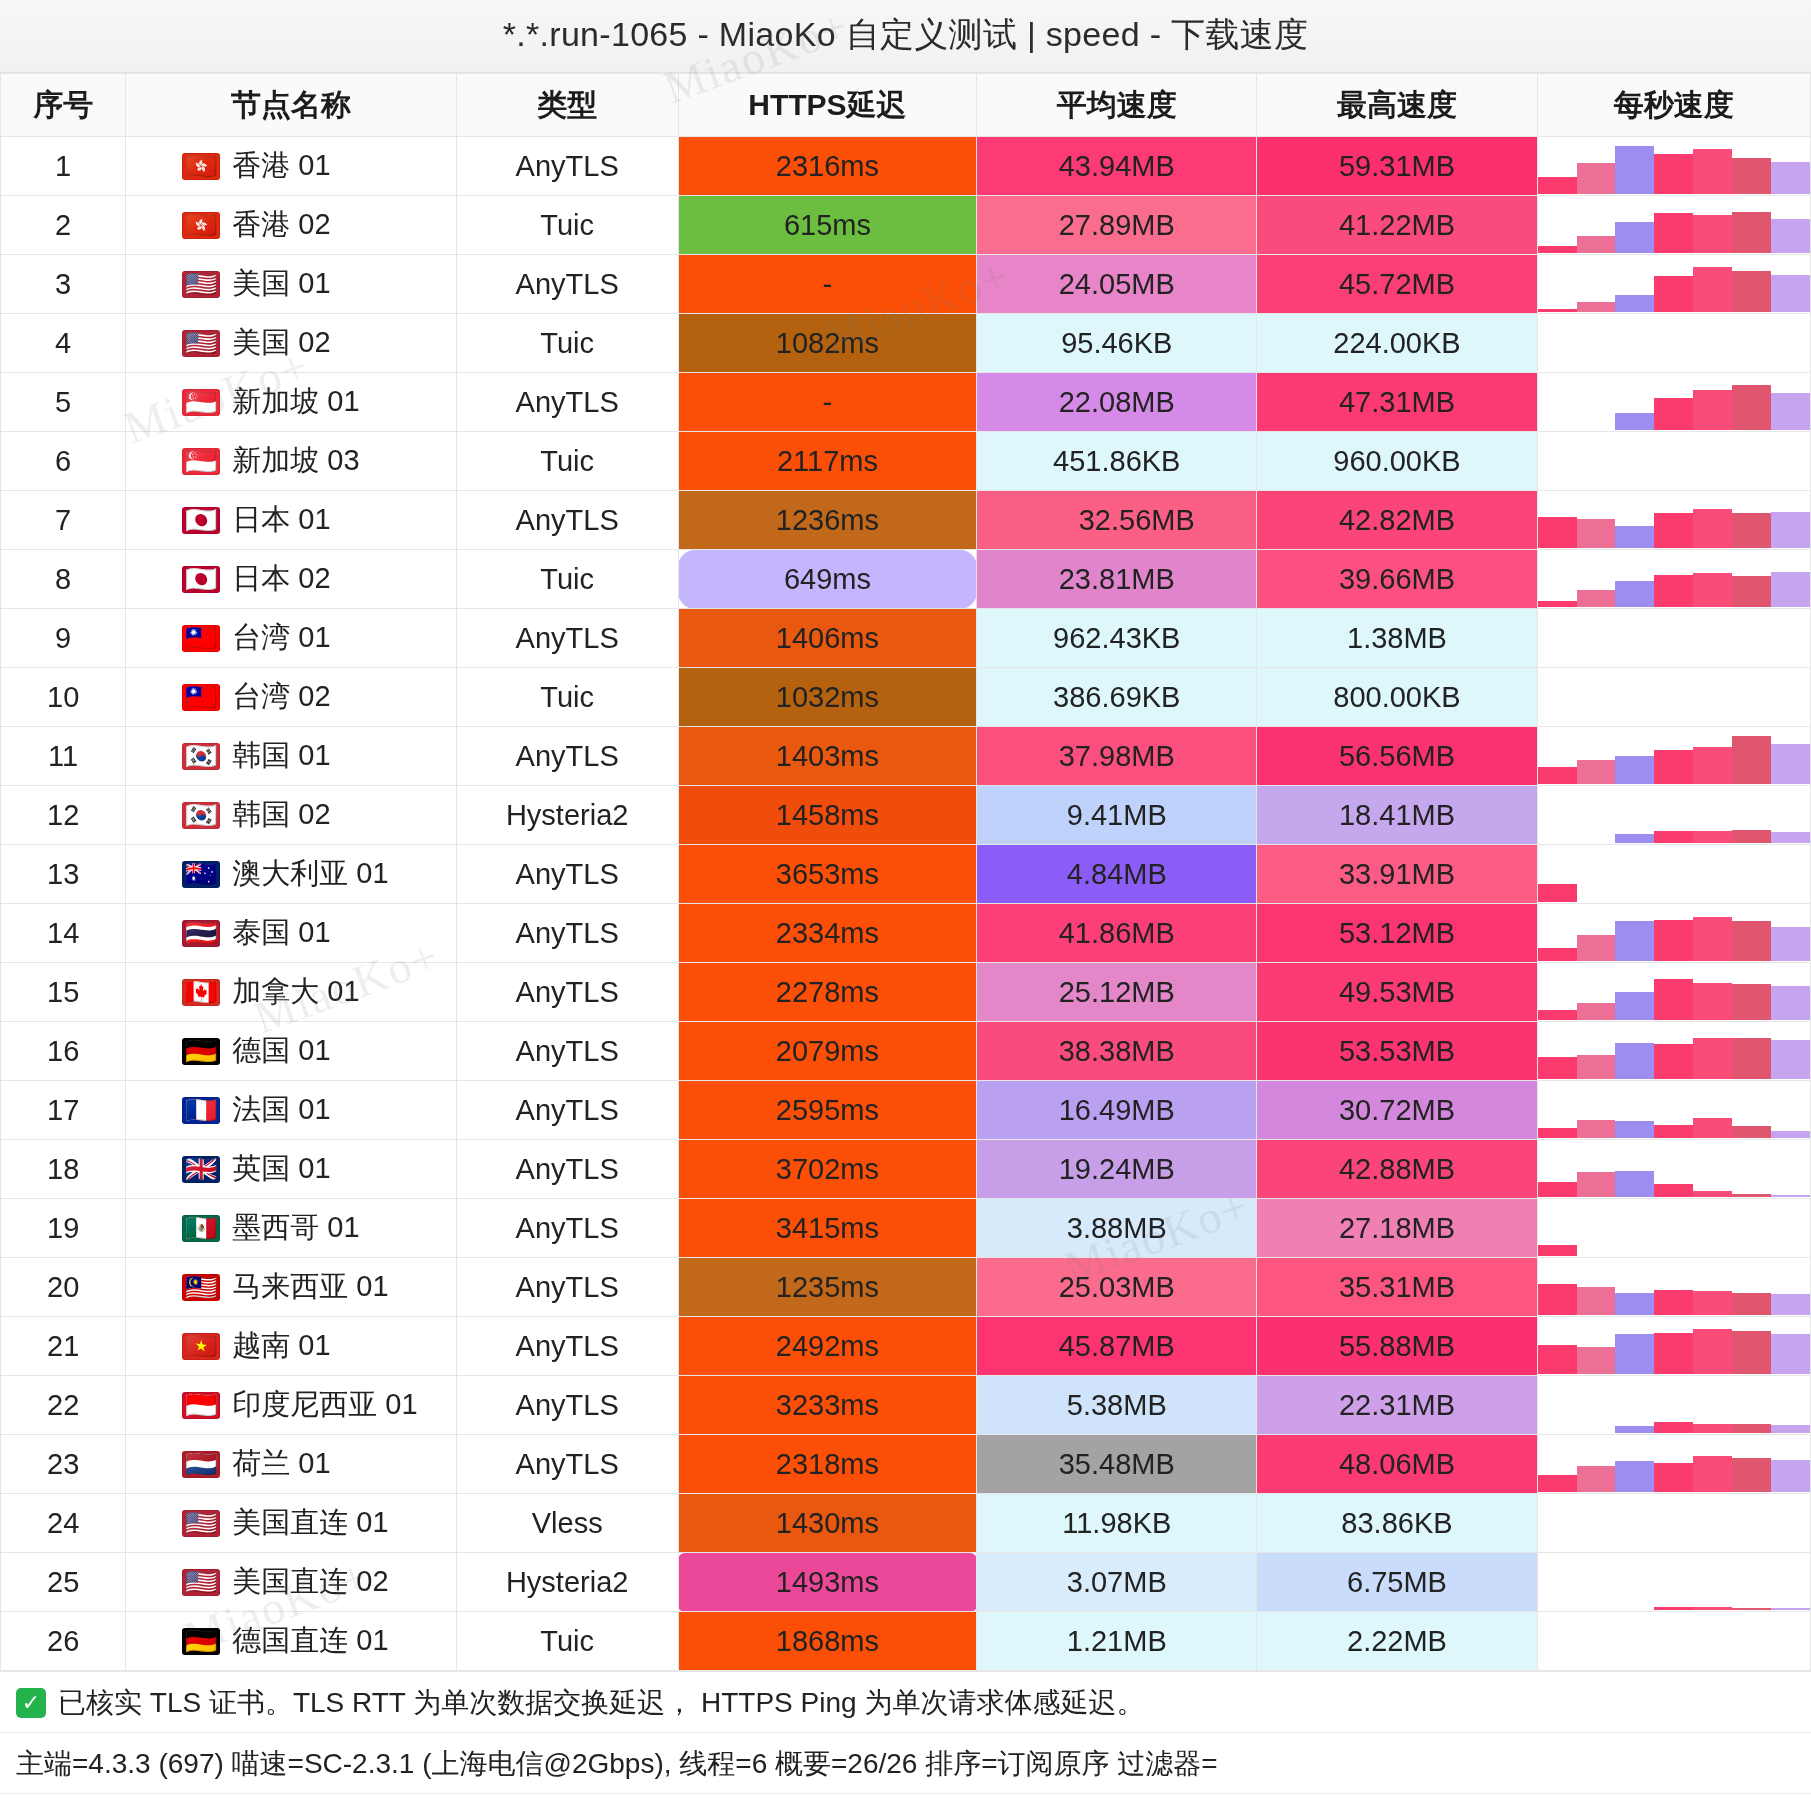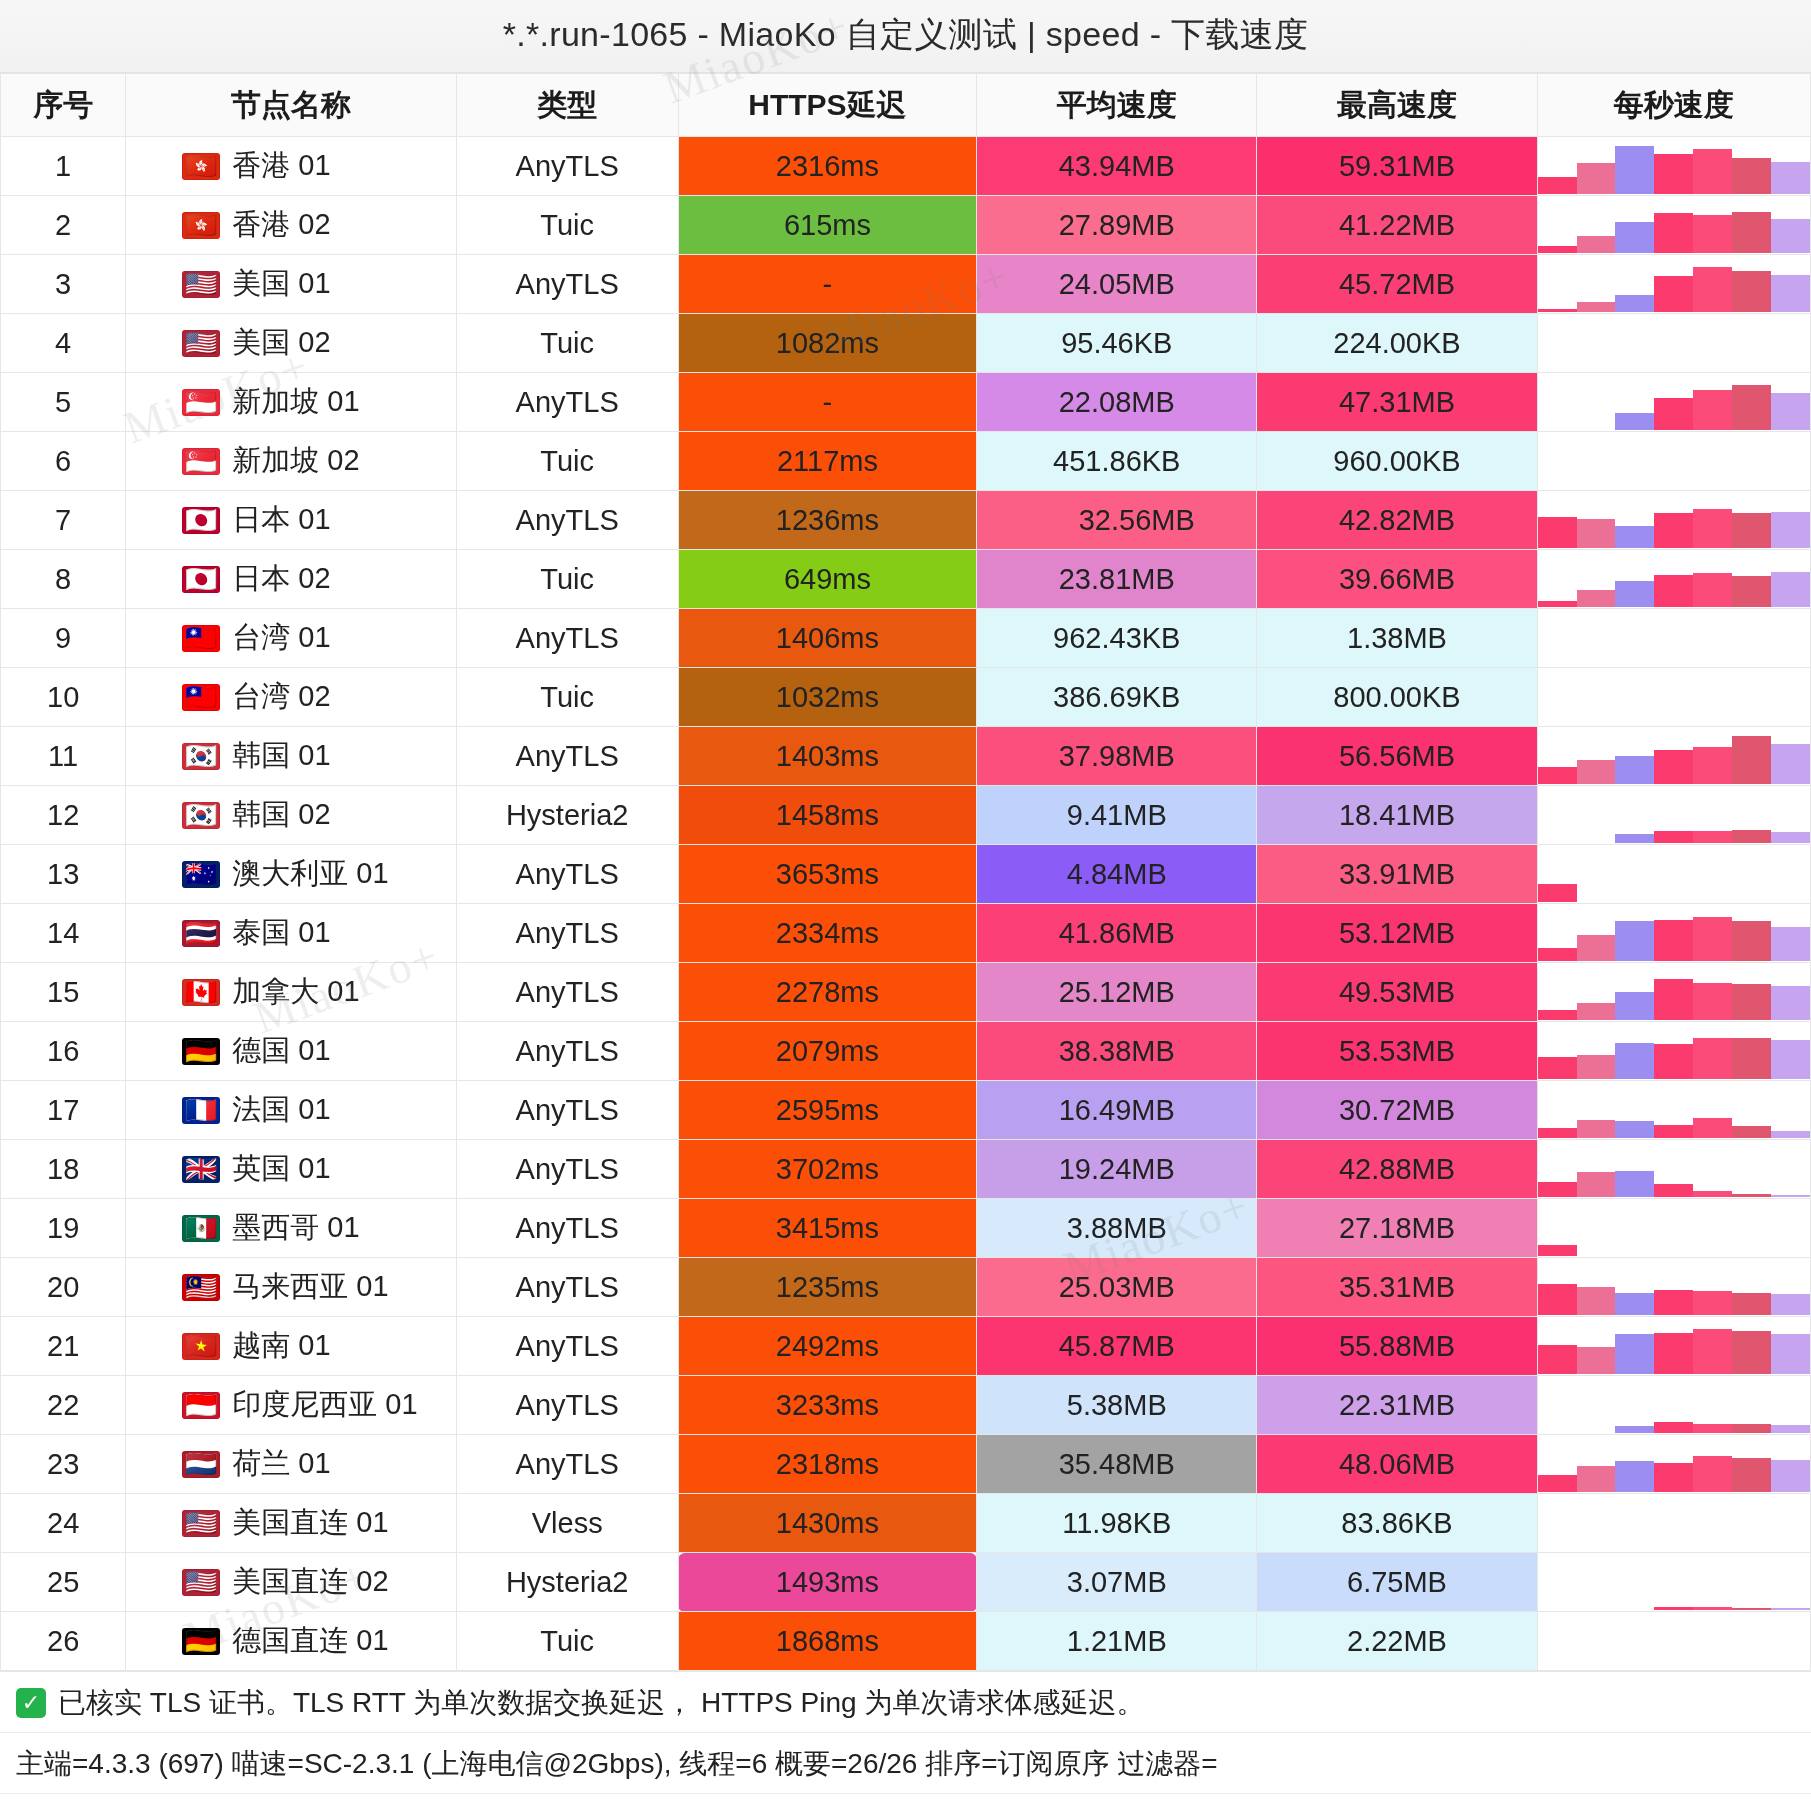--- a/index.html
+++ b/index.html
@@ -285,21 +285,21 @@
               <div class="bar" style="height: 45px; background: rgb(224, 86, 111);"></div>
               <div class="bar" style="height: 37px; background: rgb(199, 164, 239);"></div>
             </div>
           </td>
         </tr>
         <tr>
           <td>6</td>
           <td class="name-cell">
             <div class="name-inner">
               <span class="flag" style="background: rgb(237, 41, 57); color: rgb(255, 255, 255); text-align: center;">🇸🇬</span>
-              <span class="nm">新加坡 02</span>
+              <span class="nm">新加坡 03</span>
             </div>
           </td>
           <td>Tuic</td>
           <td style="background: rgb(251, 79, 8);">2117ms</td>
           <td style="background: rgb(221, 247, 250);">451.86KB</td>
           <td style="background: rgb(221, 247, 250);">960.00KB</td>
           <td class="spark">
             <div class="bars"></div>
           </td>
         </tr>
@@ -329,21 +329,21 @@
         </tr>
         <tr>
           <td>8</td>
           <td class="name-cell">
             <div class="name-inner">
               <span class="flag" style="background: rgb(188, 0, 45); color: rgb(255, 255, 255); text-align: center;">🇯🇵</span>
               <span class="nm">日本 02</span>
             </div>
           </td>
           <td>Tuic</td>
-          <td style="background: #84cc16;">649ms</td>
+          <td style="background: #c4b5fd; border-radius: 17px;">649ms</td>
           <td style="background: rgb(224, 133, 203);">23.81MB</td>
           <td style="background: rgb(251, 80, 128);">39.66MB</td>
           <td class="spark">
             <div class="bars">
               <div class="bar" style="height: 6px; background: rgb(251, 58, 110);"></div>
               <div class="bar" style="height: 17px; background: rgb(236, 111, 150);"></div>
               <div class="bar" style="height: 26px; background: rgb(155, 142, 240);"></div>
               <div class="bar" style="height: 32px; background: rgb(251, 58, 110);"></div>
               <div class="bar" style="height: 34px; background: rgb(251, 75, 120);"></div>
               <div class="bar" style="height: 31px; background: rgb(224, 86, 111);"></div>

